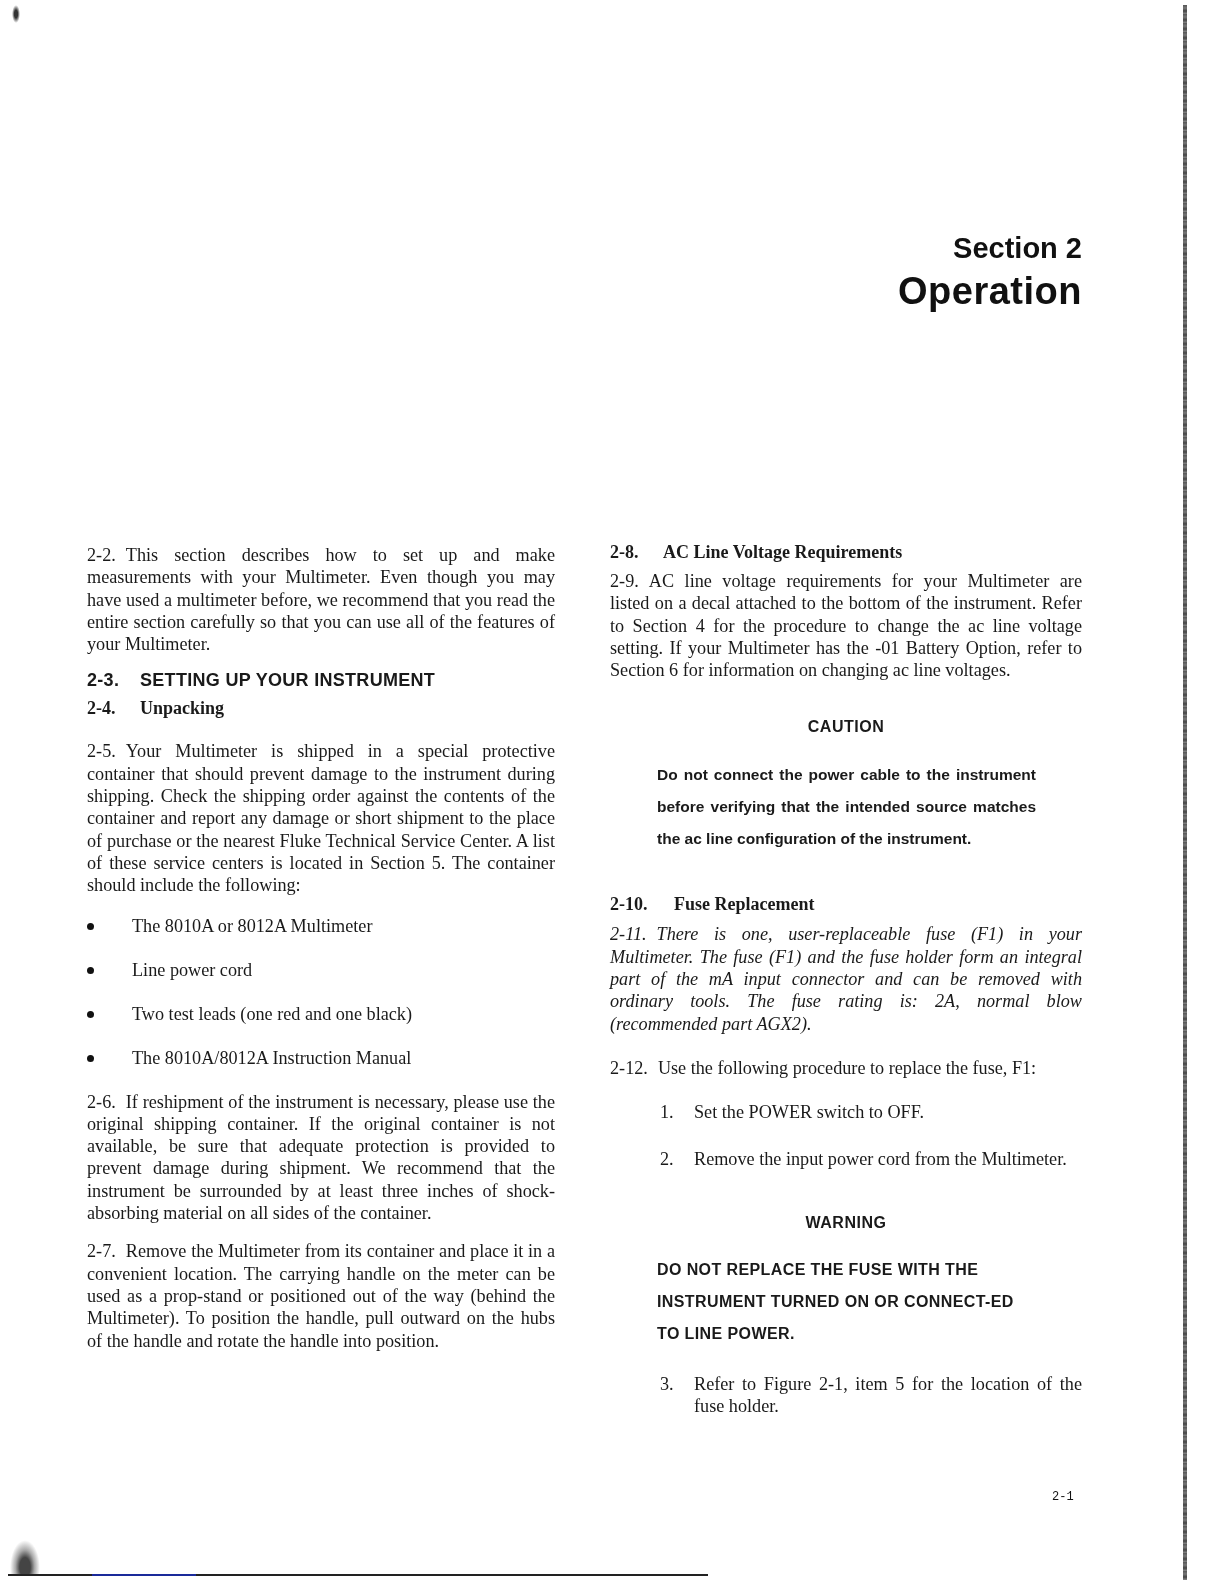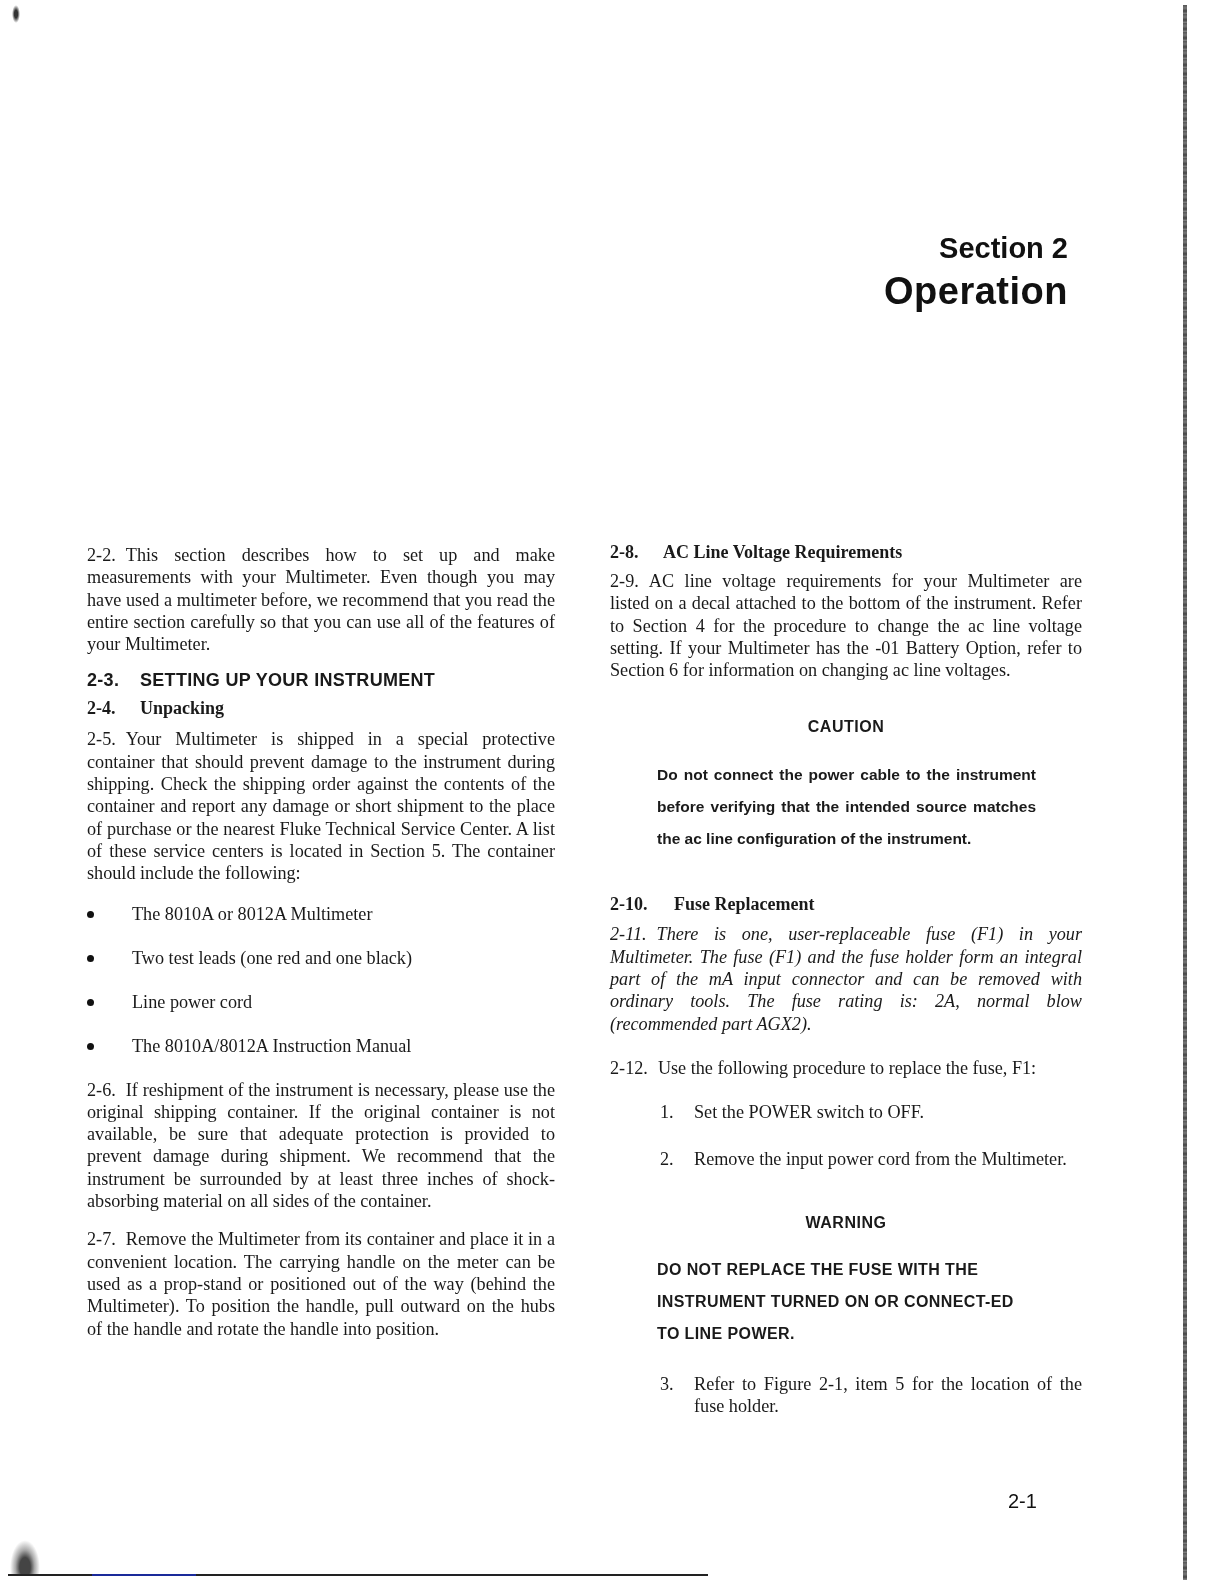--- a/index.html
+++ b/index.html
@@ -25,21 +25,21 @@
   .scan-blot-tl {
     position: absolute; left: 12px; top: 5px; width: 8px; height: 18px;
     background: radial-gradient(#333 30%, transparent 70%);
   }
   .scan-blot-bl {
     position: absolute; left: 10px; top: 1540px; width: 30px; height: 34px;
     background: radial-gradient(ellipse at 50% 80%, #444 25%, #aaa 45%, transparent 70%);
   }
 
   
-  .section-head { position: absolute; right: 156px; text-align: right;
+  .section-head { position: absolute; right: 142px; text-align: right;
     font-family: "Liberation Sans", sans-serif; font-weight: bold; color: #111; }
   .section-label { top: 232px; font-size: 29px; }
   .section-title { top: 270px; font-size: 38px; letter-spacing: 0.5px; }
 
   
   .col { position: absolute; top: 537px; }
   .col-left { left: 87px; width: 468px; }
   .col-right { left: 610px; width: 472px; }
 
   .h1 { font-family: "Liberation Sans", sans-serif; font-weight: bold;
@@ -61,22 +61,22 @@
     font-size: 16px; text-align: center; letter-spacing: 0.5px; margin: 0; }
   .notice-body { font-family: "Liberation Sans", sans-serif; font-weight: bold;
     font-size: 15.5px; line-height: 32px; text-align: justify; margin: 0 46px 0 47px; }
   .notice-body.caps { font-size: 16px; letter-spacing: 0.4px; text-align: left; }
 
   .steps { list-style: none; margin: 0; padding: 0 0 0 50px; }
   .steps li { display: flex; font-size: 18.2px; line-height: 22.3px; }
   .steps li .sn { width: 34px; flex: none; }
   .steps li .st { flex: 1; text-align: justify; }
 
-  .page-number { position: absolute; left: 1008px; top: 1490px;
-    font-family: Liberation Sans, sans-serif; font-size: 20px; color: #111; }
+  .page-number { position: absolute; left: 1052px; top: 1490px;
+    font-family: Liberation Mono, monospace; font-size: 12px; color: #111; }
 </style>
 </head>
 <body>
 
 <div class="page">
 
   <div class="scan-blot-tl"></div>
   <div class="scan-edge-right"></div>
   <div class="scan-blot-bl"></div>
   <div class="scan-edge-bottom">
@@ -93,28 +93,28 @@
     </p>
 
     <h2 class="h1" style="margin-top:13px;">
       <span class="num">2-3.</span>
       <span>SETTING UP YOUR INSTRUMENT</span>
     </h2>
     <h3 class="h2" style="margin-top:4px;">
       <span class="num">2-4.</span>
       <span>Unpacking</span>
     </h3>
-    <p class="para" style="margin-top:8px;">
+    <p class="para" style="margin-top:20px;">
       <span class="pnum">2-5.</span><span>Your Multimeter is shipped in a special protective container that should prevent damage to the instrument during shipping. Check the shipping order against the contents of the container and report any damage or short shipment to the place of purchase or the nearest Fluke Technical Service Center. A list of these service centers is located in Section 5. The container should include the following:</span>
     </p>
 
     <ul class="bullets" style="margin-top:18px;">
       <li><span class="dot"></span><span>The 8010A or 8012A Multimeter</span></li>
+      <li><span class="dot"></span><span>Line power cord</span></li>
       <li><span class="dot"></span><span>Two test leads (one red and one black)</span></li>
-      <li><span class="dot"></span><span>Line power cord</span></li>
       <li><span class="dot"></span><span>The 8010A/8012A Instruction Manual</span></li>
     </ul>
 
     <p class="para" style="margin-top:3px;">
       <span class="pnum">2-6.</span><span>If reshipment of the instrument is necessary, please use the original shipping container. If the original container is not available, be sure that adequate protection is provided to prevent damage during shipment. We recommend that the instrument be surrounded by at least three inches of shock-absorbing material on all sides of the container.</span>
     </p>
 
     <p class="para" style="margin-top:16px;">
       <span class="pnum">2-7.</span><span>Remove the Multimeter from its container and place it in a convenient location. The carrying handle on the meter can be used as a prop-stand or positioned out of the way (behind the Multimeter). To position the handle, pull outward on the hubs of the handle and rotate the handle into position.</span>
     </p>

